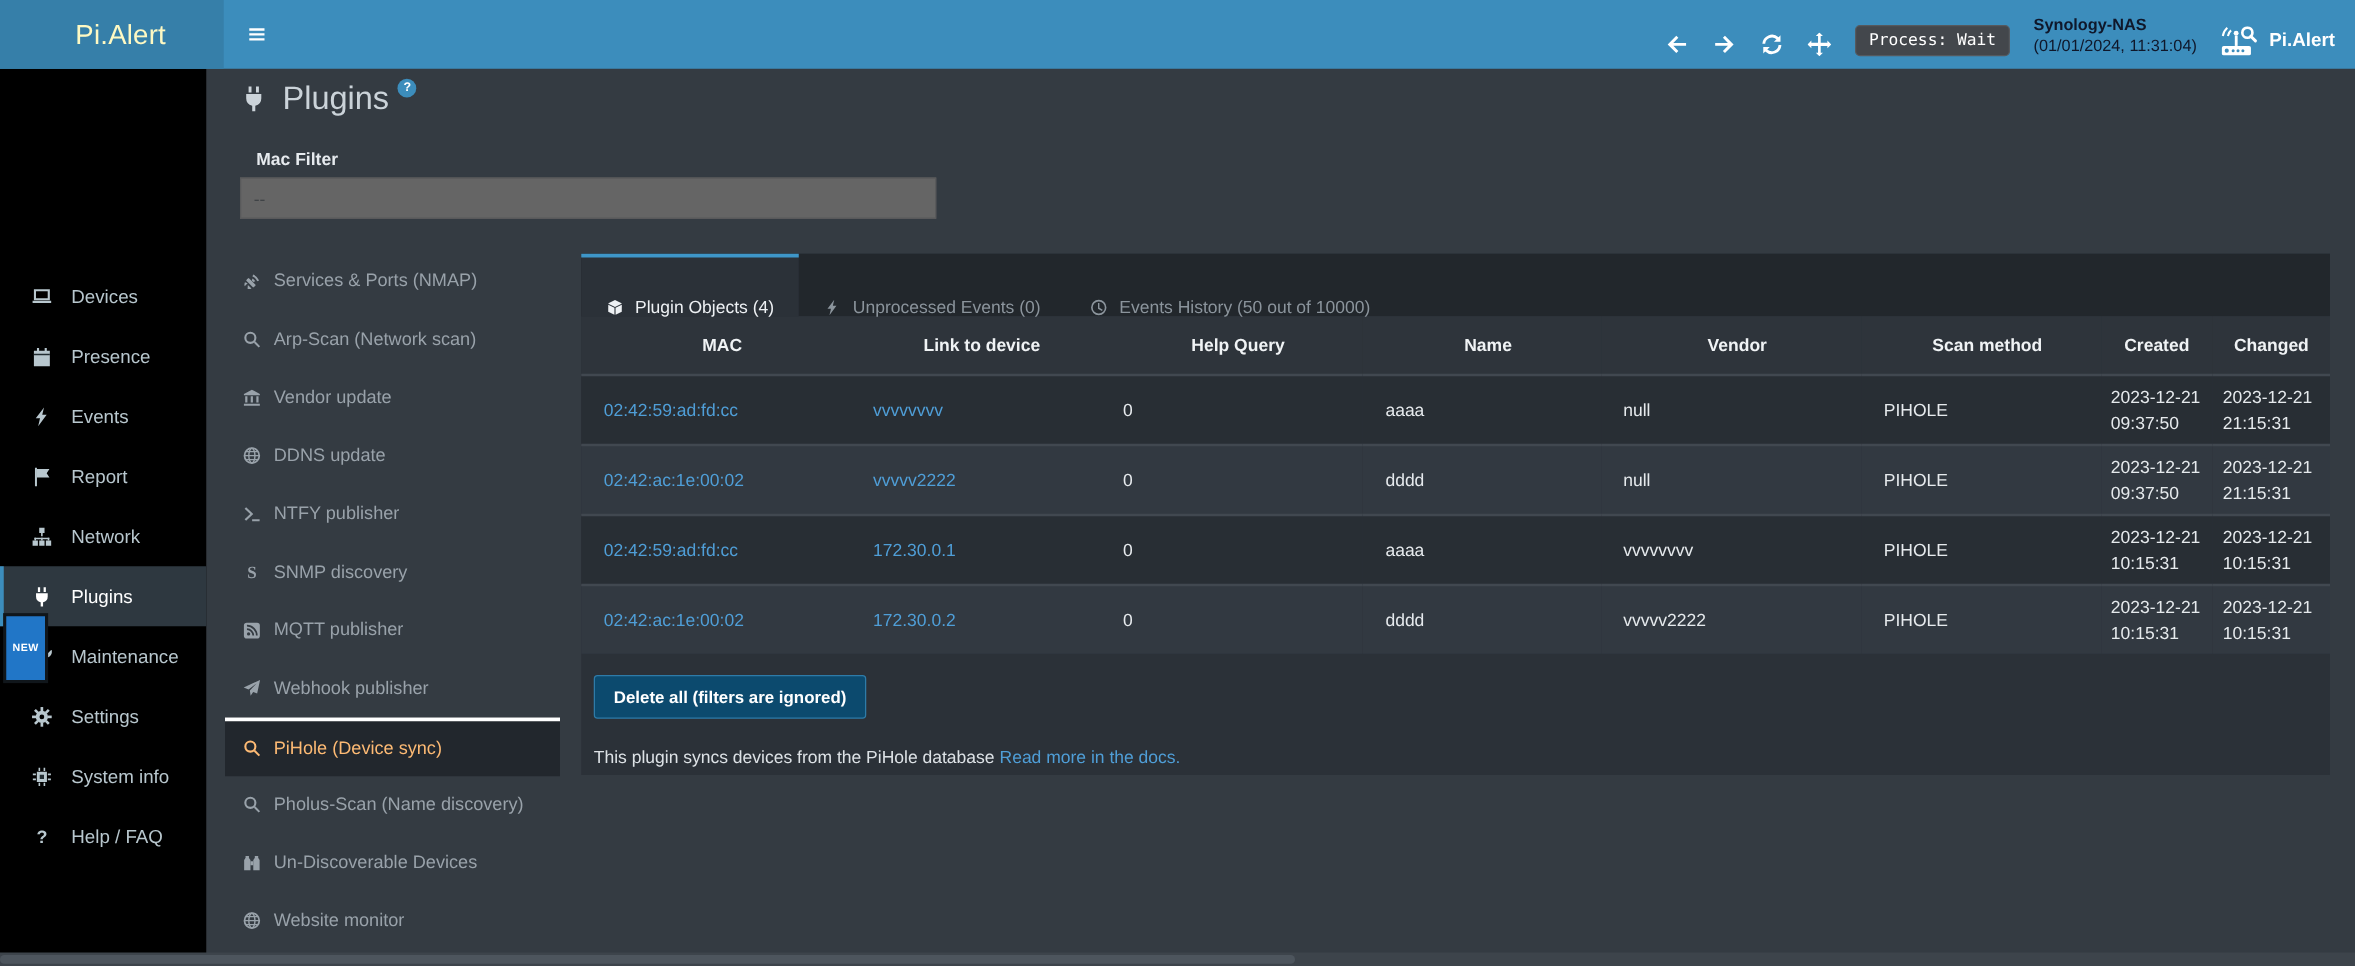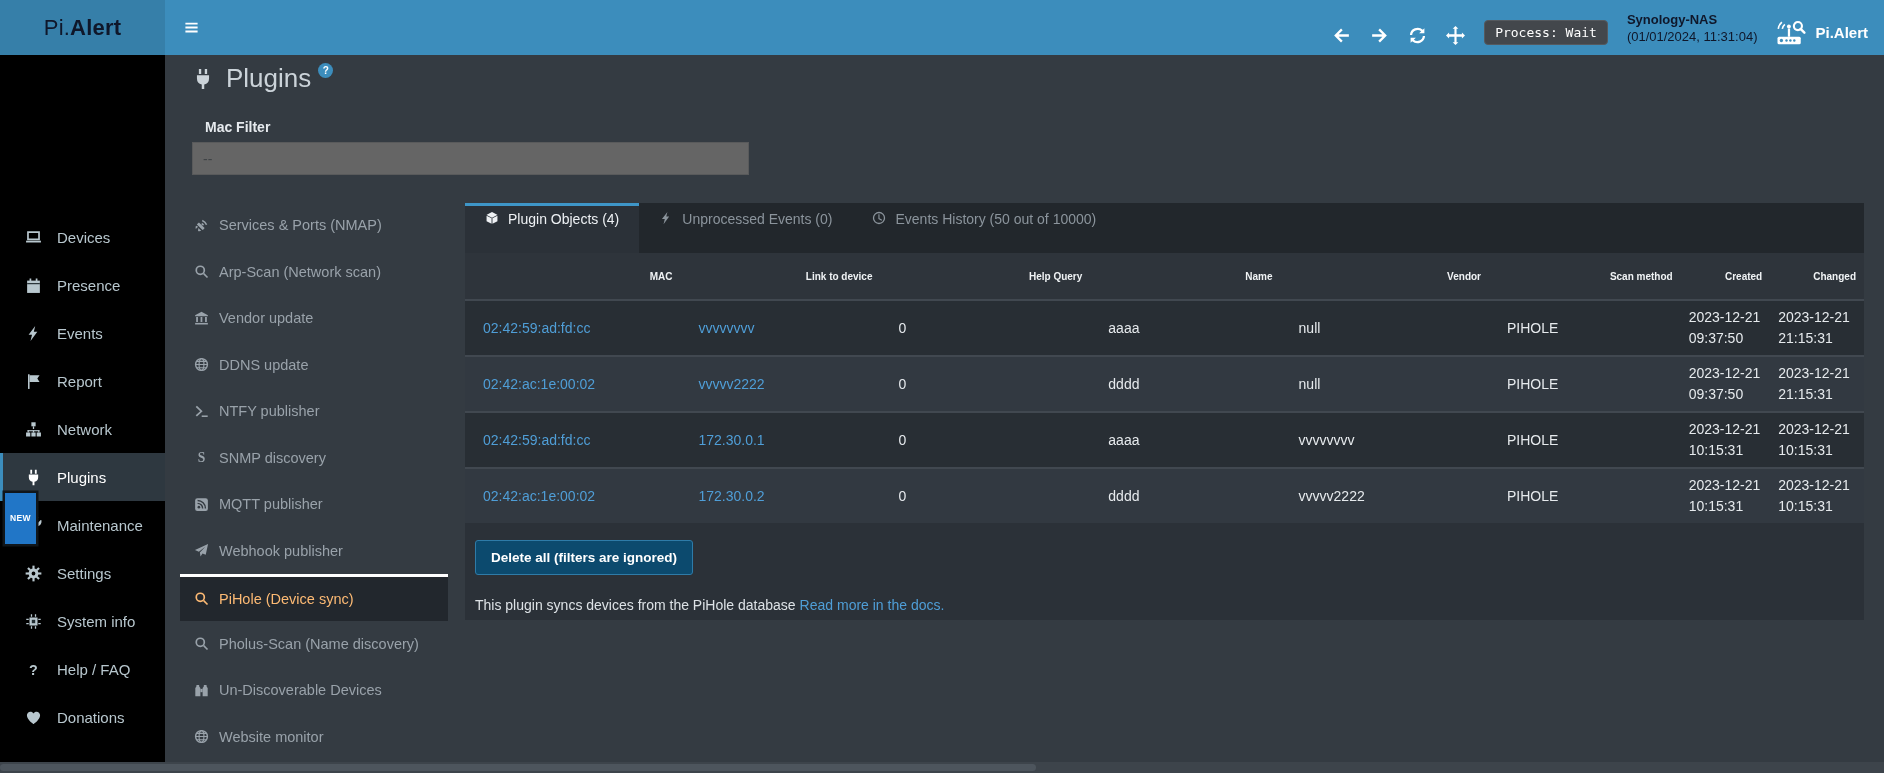--- a/index.html
+++ b/index.html
@@ -6,22 +6,22 @@
   body{
     width:1884px;height:773px;position:relative;overflow:hidden;
     background:#343b42;
     font-family:"Liberation Sans","DejaVu Sans",sans-serif;
   }
   .ic{display:inline-flex;align-items:center;justify-content:center;flex:none;}
   .ic svg{display:block;fill:currentColor;}
 
   
   .topbar{position:absolute;top:0;left:0;width:1884px;height:55px;background:#3c8dbc;display:flex;z-index:5;}
-  .brand{width:165px;height:100%;background:#367fa9;color:#0f172a;display:flex;align-items:center;justify-content:center;font-size:22px;letter-spacing:.2px;}
-  .brand .bold{font-weight:700;}
+  .brand{width:165px;height:100%;background:#367fa9;color:#fef9c3;display:flex;align-items:center;justify-content:center;font-size:22px;letter-spacing:.2px;padding-left:14px;}
+  .brand .bold{font-weight:400;}
   .topnav{flex:1;display:flex;align-items:center;padding:0 12px 0 16px;color:#fff;}
   .hamburger{width:20px;height:16px;cursor:pointer;color:#fff;}
   .hamburger svg{width:17px;height:15px;}
   .topnav-right{margin-left:auto;display:flex;align-items:flex-end;gap:19px;}
   .icon-btn{width:19px;height:19px;color:#fff;cursor:pointer;}
   .icon-btn svg{width:19px;height:19px;}
   .process-badge{font-family:"DejaVu Sans Mono","Liberation Mono",monospace;font-size:13px;color:#fff;
     background:#43474c;border:1px solid #55595e;border-radius:4px;padding:4px 10px;white-space:nowrap;}
   .host{line-height:17px;font-size:13px;color:#0f172a;}
   .host .hname{font-weight:700;}
@@ -52,26 +52,26 @@
 
   
   .plugin-nav{position:absolute;left:15px;top:147px;width:268px;}
   .pn-item{height:46.5px;display:flex;align-items:center;gap:10px;padding-left:14px;color:#99a2aa;font-size:14.5px;cursor:pointer;box-sizing:border-box;}
   .pn-item .ic svg{width:15px;height:15px;}
   .pn-item.active{background:#22272d;color:#fdba74;border-top:3px solid #ffffff;}
 
   
   .card{position:absolute;left:300px;top:148px;width:1399px;height:417px;background:#2b3138;}
   .tabs{height:50px;background:#22272c;display:flex;}
-  .tab{display:flex;align-items:flex-start;gap:9px;padding:8px 20px 0;color:#8b949c;font-size:14px;cursor:pointer;box-sizing:border-box;}
+  .tab{display:flex;align-items:flex-end;gap:9px;padding:8px 20px 0;color:#8b949c;font-size:14px;cursor:pointer;box-sizing:border-box;}
   .tab .ic svg{width:14px;height:14px;}
   .tab.active{background:#2b3138;border-top:3px solid #3e96c8;color:#eef1f4;padding-top:5px;}
 
   table{width:100%;border-collapse:collapse;table-layout:fixed;}
-  thead th{background:#2e343b;color:#f0f3f5;font-size:10px;font-weight:700;text-align:right;height:47px;padding:0 8px 0 18px;box-sizing:border-box;}
+  thead th{background:#2e343b;color:#f0f3f5;font-size:14px;font-weight:700;text-align:center;height:47px;padding:0 8px 0 18px;box-sizing:border-box;}
   tbody td{font-size:14px;color:#e6eaed;padding:6px 8px 6px 18px;height:41px;line-height:21px;border-top:2px solid #414850;vertical-align:middle;box-sizing:content-box;}
   tbody tr:nth-child(odd){background:#282e34;}
   tbody tr:nth-child(even){background:#323941;}
   th:nth-child(7),td:nth-child(7),th:nth-child(8),td:nth-child(8){padding-left:8px;}
   a.cell-link{color:#4f9ed7;text-decoration:none;cursor:pointer;}
 
   .delete-btn{margin:17px 0 0 10px;background:#0c4a6e;border:1px solid #2e7ba8;color:#fff;font-weight:700;font-size:13.5px;
     padding:9px 15px;border-radius:3px;cursor:pointer;font-family:inherit;}
   .card-note{margin:22px 0 17px 10px;font-size:14px;color:#dde2e6;}
   .card-note a{color:#4f9ed7;text-decoration:none;margin-left:4px;cursor:pointer;}
@@ -269,29 +269,20 @@
         <span>System info</span>
 
       </div>
       <div class="side-item">
         <span class="ic">
           <svg viewBox="0 0 16 16" xmlns="http://www.w3.org/2000/svg">
             <text x="8" y="12.8" text-anchor="middle" font-size="13.5" font-weight="bold" font-family="Liberation Sans, sans-serif" fill="currentColor">?</text>
           </svg>
         </span>
         <span>Help / FAQ</span>
-
-      </div>
-      <div class="side-item">
-        <span class="ic">
-          <svg viewBox="0 0 16 16" xmlns="http://www.w3.org/2000/svg">
-            <path d="M8 14.2S1.8 10.3 1.8 5.9C1.8 3.9 3.4 2.5 5.1 2.5c1.2 0 2.3.6 2.9 1.7.6-1.1 1.7-1.7 2.9-1.7 1.7 0 3.3 1.4 3.3 3.4 0 4.4-6.2 8.3-6.2 8.3z"></path>
-          </svg>
-        </span>
-        <span>Donations</span>
 
       </div>
   </nav>
 </div>
 
 <div class="main">
 
   <div class="page-head">
     <span class="ic">
         <svg viewBox="0 0 16 16" xmlns="http://www.w3.org/2000/svg">

